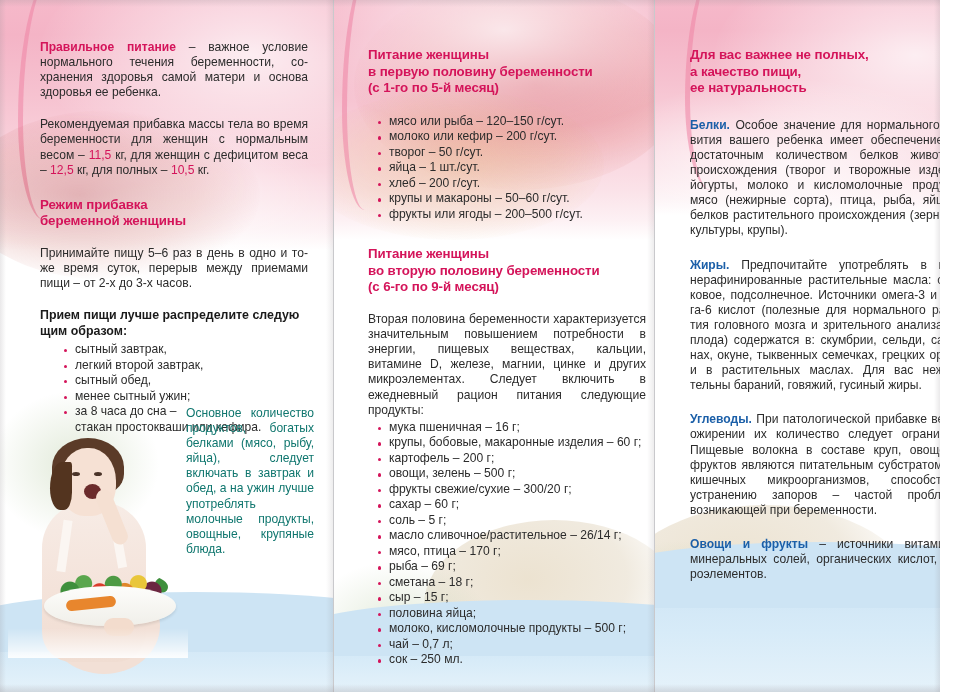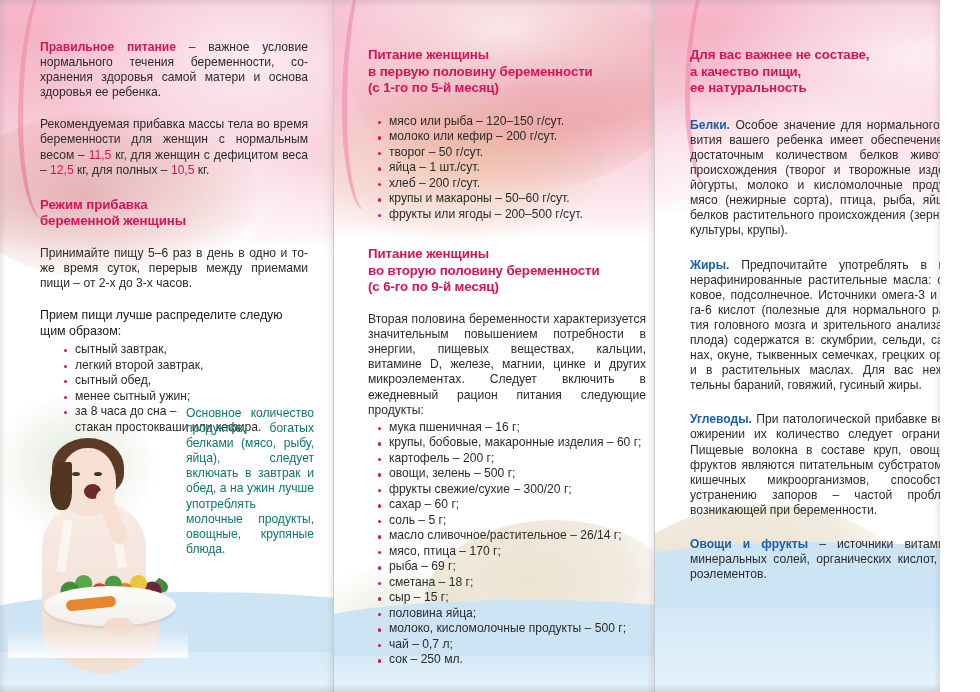--- a/index.html
+++ b/index.html
@@ -129,21 +129,21 @@
   p.body {
     color: #2b2b2b;
     font-size: 12.1px;
     line-height: 15.1px;
     margin: 0;
     text-align: justify;
   }
   .accent-pink { color: #d4145a; }
   .lead-pink { color: #d4145a; font-weight: bold; }
   .lead-blue { color: #1b5fa8; font-weight: bold; }
-  .bold-dark { color: #1a1a1a; font-weight: normal; }
+  .bold-dark { color: #1a1a1a; font-weight: bold; }
 
   ul.bullets {
     list-style: none;
     margin: 0;
     padding: 0;
   }
   ul.bullets > li {
     position: relative;
     color: #2b2b2b;
     font-size: 12.1px;
@@ -403,21 +403,21 @@
       <div class="swoosh" style="left:-60px; top:80px; width:380px; height:170px;"></div>
       <div class="ribbon" style="left:30px; top:-40px; width:58px; height:230px;"></div>
       <div class="pumpkin" style="left:-40px; top:505px; width:300px; height:180px;"></div>
       <div class="leaf-blur" style="left:-70px; top:540px; width:190px; height:140px;"></div>
       <div class="blue-wave" style="bottom:0; height:110px;"></div>
       <div class="blue-wave-top" style="bottom:84px; height:66px; left:-60px;"></div>
     </div>
 
     <div class="content" style="left:35px; top:47px; width:278px;">
 
-      <h2 class="h-pink">Для вас важнее не составе,</h2>
+      <h2 class="h-pink">Для вас важнее не полных,</h2>
       <h2 class="h-pink">а качество пищи,</h2>
       <h2 class="h-pink" style="margin-bottom:21px;">ее натуральность</h2>
 
       <p class="body" style="margin-bottom:19px;">
         <span class="lead-blue">Белки.</span><span> Особое значение для нормального раз­вития вашего ребенка имеет обеспечение его достаточным количеством белков животного происхождения (творог и творожные изделия, йогурты, молоко и кисломолочные продукты, мясо (нежирные сорта), птица, рыба, яйца) и белков растительного происхождения (зерно­вые культуры, крупы).</span>
       </p>
 
       <p class="body" style="margin-bottom:19px;">
         <span class="lead-blue">Жиры.</span><span> Предпочитайте употреблять в пищу нерафинированные растительные масла: олив­ковое, подсолнечное. Источники омега-3 и оме­га-6 кислот (полезные для нормального разви­тия головного мозга и зрительного анализатора плода) содержатся в: скумбрии, сельди, сарди­нах, окуне, тыквенных семечках, грецких оре­хах и в растительных маслах. Для вас нежела­тельны бараний, говяжий, гусиный жиры.</span>
       </p>

